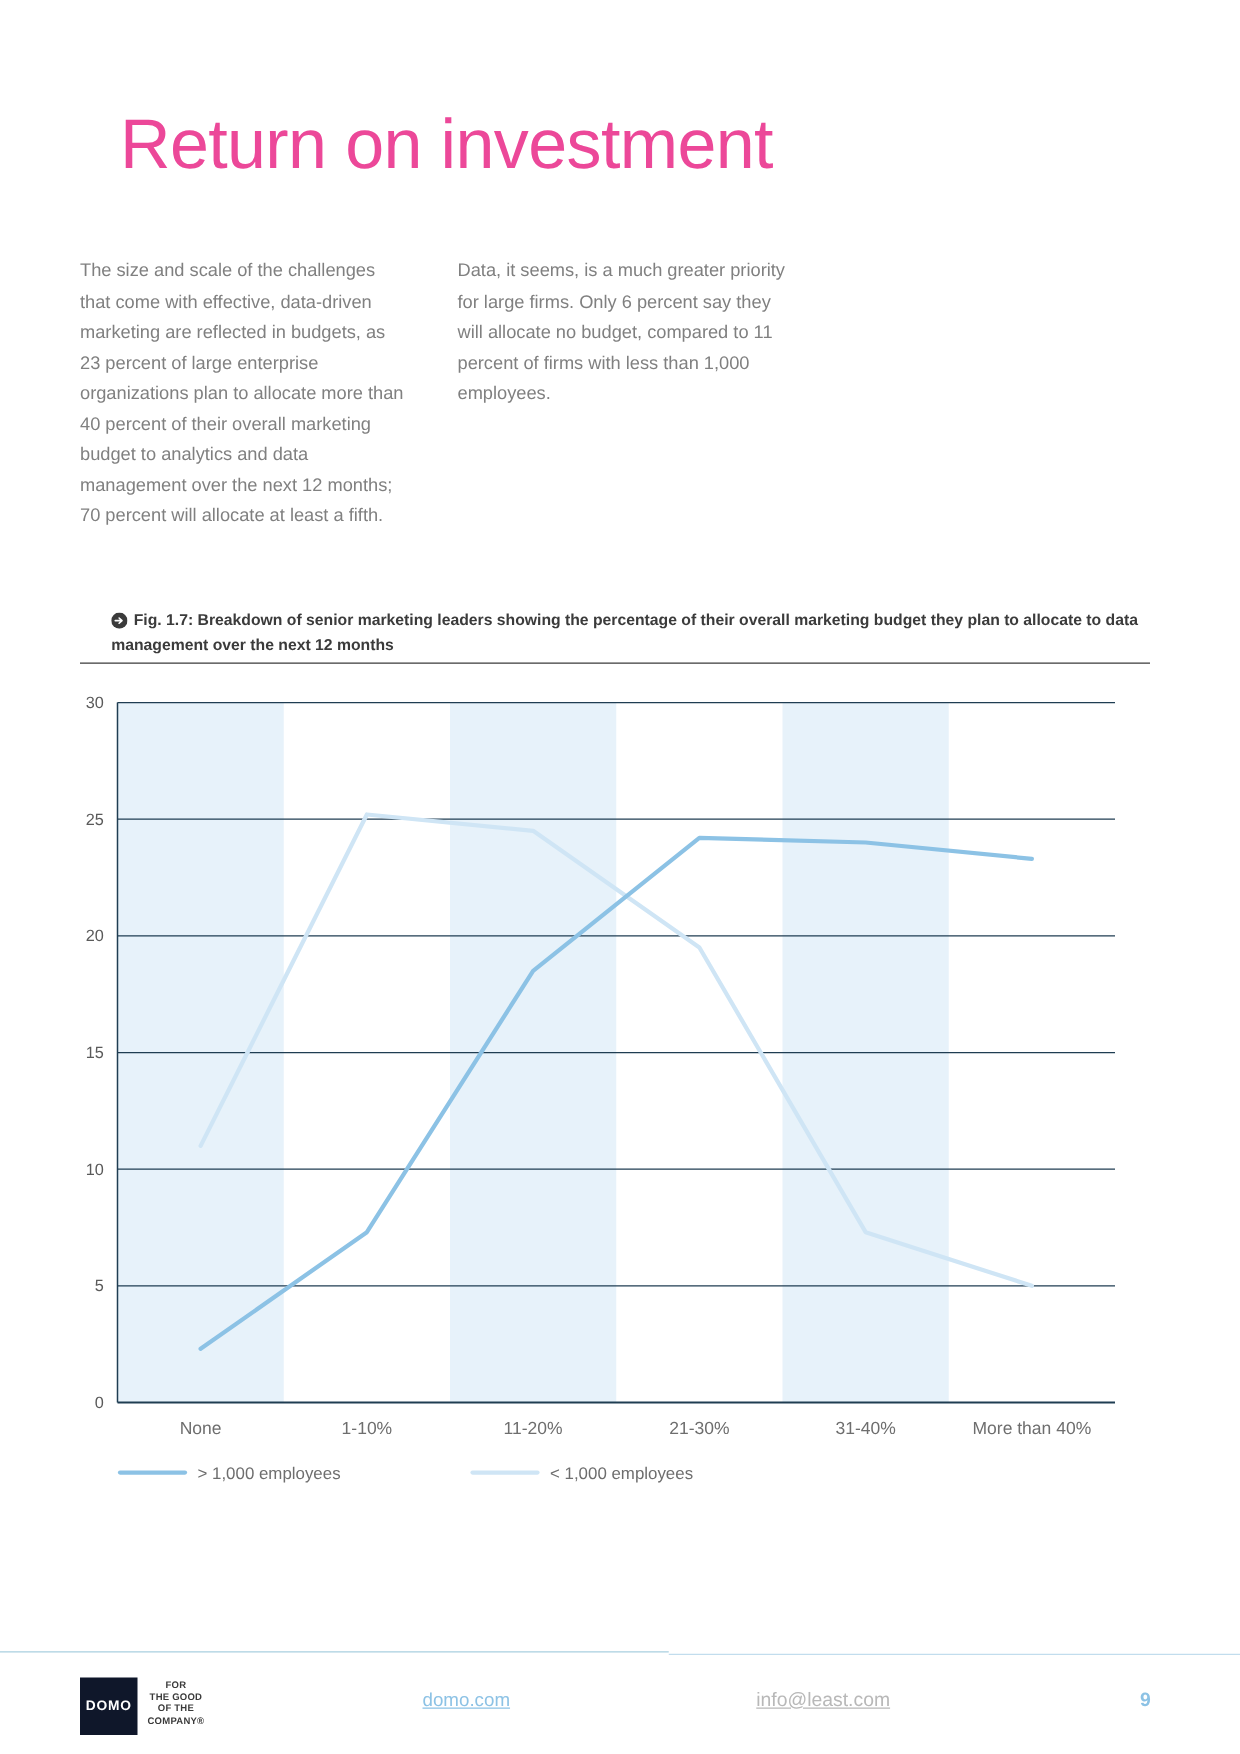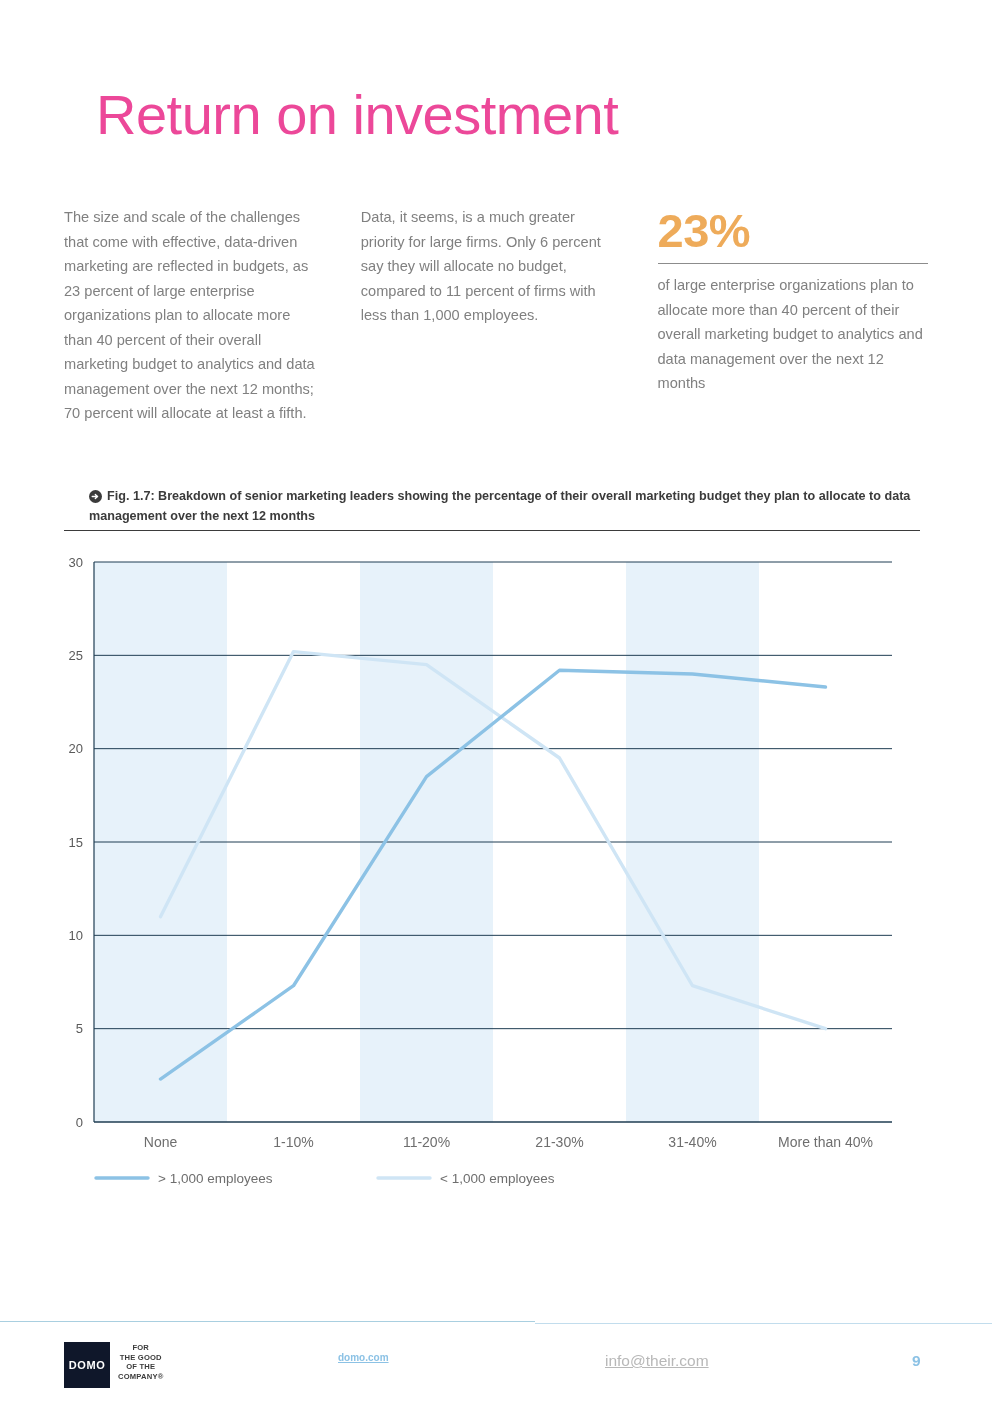--- a/index.html
+++ b/index.html
@@ -188,22 +188,22 @@
     color: #3b3b3b;
     letter-spacing: 0.2px;
     padding-top: 1px;
     text-transform: uppercase;
     text-align: center;
   }
   .footer-web {
     position: absolute;
     left: 338px;
     top: 22px;
-    font-size: 10px;
-    font-weight: 700;
+    font-size: 15px;
+    font-weight: 400;
     color: #8cc2e5;
   }
   .footer-email {
     position: absolute;
     left: 605px;
     top: 22px;
     font-size: 15.5px;
     font-weight: 400;
     color: #b8b8b8;
   }
@@ -222,25 +222,20 @@
 <div class="page">
 
   <h1 class="page-title">Return on investment</h1>
 
   <div class="columns">
     <div class="col">
       <p>The size and scale of the challenges that come with effective, data-driven marketing are reflected in budgets, as 23 percent of large enterprise organizations plan to allocate more than 40 percent of their overall marketing budget to analytics and data management over the next 12 months; 70 percent will allocate at least a fifth.</p>
     </div>
     <div class="col">
       <p>Data, it seems, is a much greater priority for large firms. Only 6 percent say they will allocate no budget, compared to 11 percent of firms with less than 1,000 employees.</p>
-    </div>
-    <div class="col stat-col">
-      <div class="stat-number">23%</div>
-      <hr class="stat-rule">
-      <p class="stat-desc">of large enterprise organizations plan to allocate more than 40 percent of their overall marketing budget to analytics and data management over the next 12 months</p>
     </div>
   </div>
 
   <div class="fig-caption-wrap">
     <div class="fig-caption">
       <span class="fig-arrow-icon">
         <svg width="13" height="13" viewBox="0 0 13 13">
           <circle cx="6.5" cy="6.5" r="6.5" fill="#3b3b3b"></circle>
           <path d="M3.2 6.5 L8 6.5 M6.3 4.4 L8.6 6.5 L6.3 8.6" stroke="#ffffff" stroke-width="1.3" fill="none" stroke-linecap="round" stroke-linejoin="round"></path>
         </svg>
@@ -305,17 +300,17 @@
         <span>DOMO</span>
       </div>
       <div class="logo-tagline">
         <div>FOR</div>
         <div>THE GOOD</div>
         <div>OF THE</div>
         <div>COMPANY®</div>
       </div>
     </div>
     <a class="footer-web" href="#">domo.com</a>
-    <a class="footer-email" href="#">info@their.com</a>
+    <a class="footer-email" href="#">info@least.com</a>
     <div class="footer-page">9</div>
   </div>
 
 </div>
 
 </body></html>

